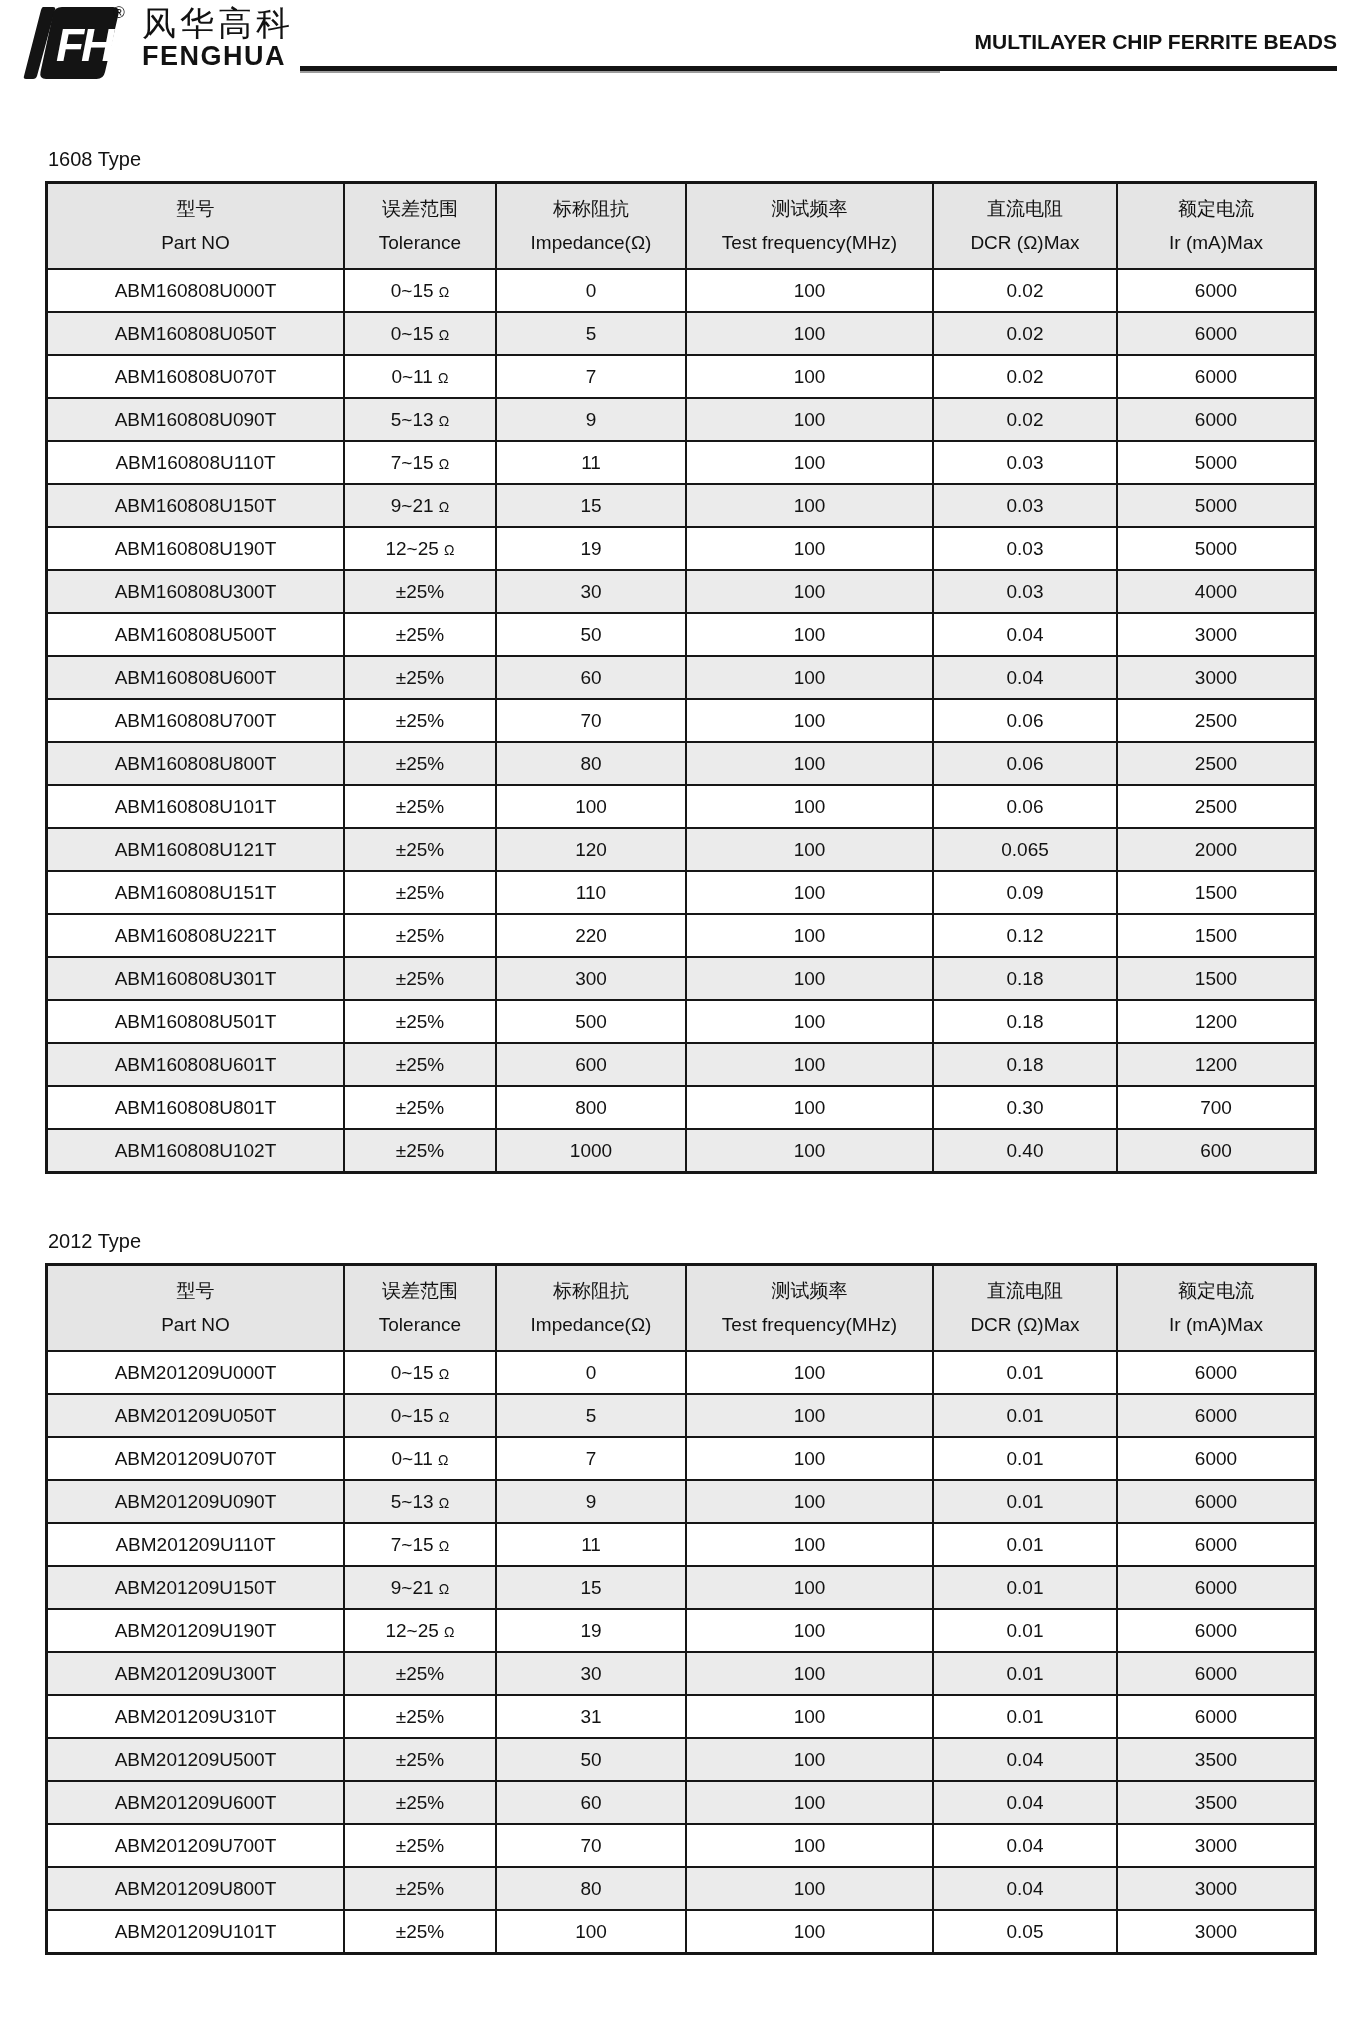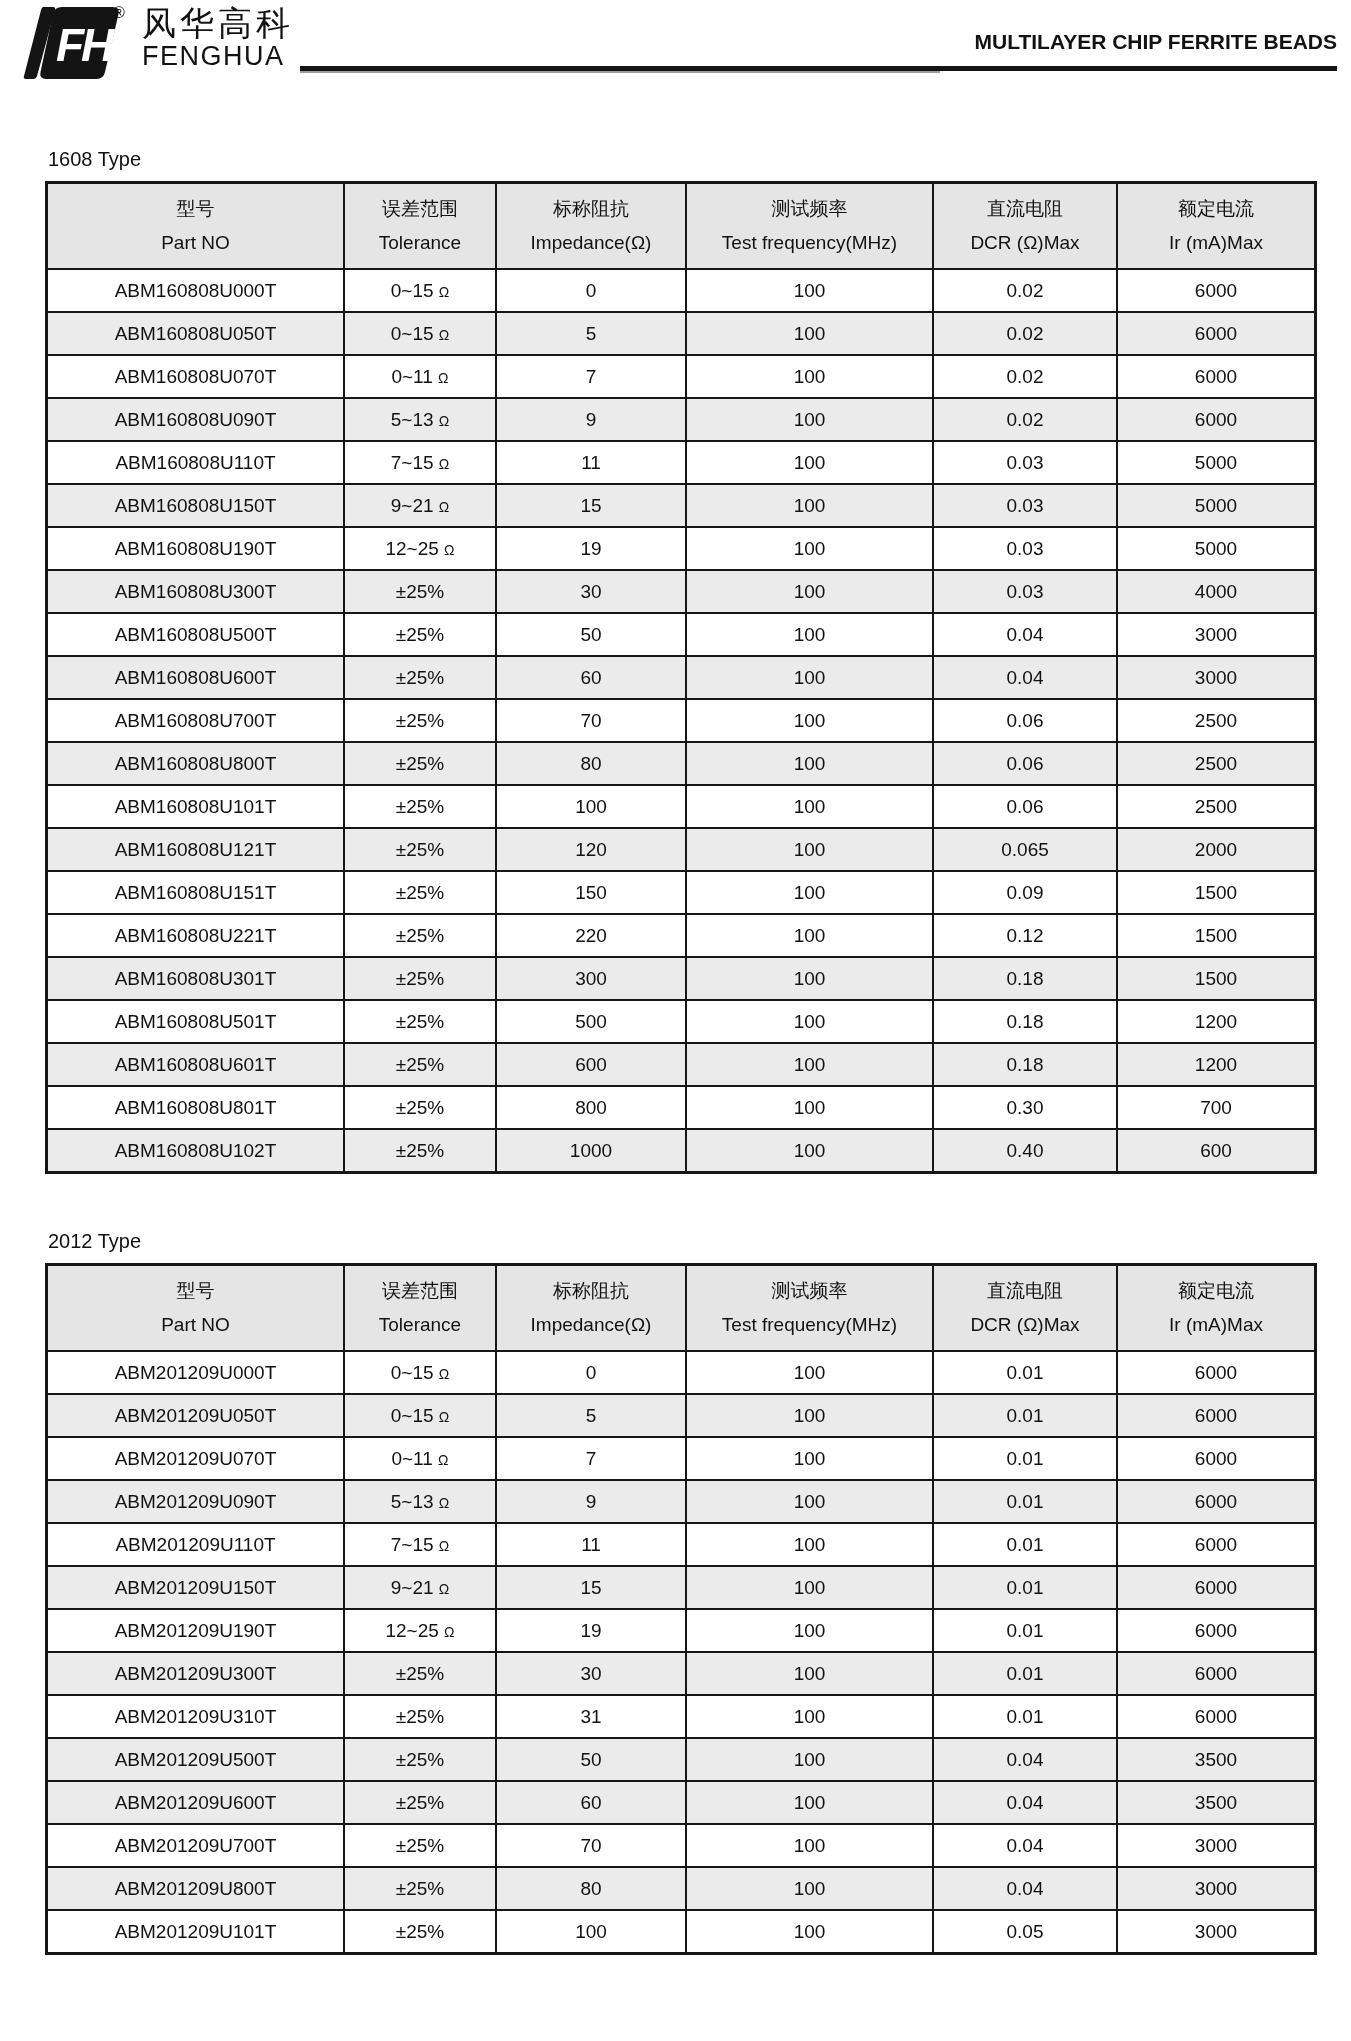--- a/index.html
+++ b/index.html
@@ -9,21 +9,21 @@
     color:#121212;
   }
   .page{position:relative;width:1351px;height:2041px;overflow:hidden;background:#fff;}
 
   
   .page-header{position:relative;height:92px;}
   .logo-mark{position:absolute;left:12px;top:3px;}
   .reg{position:absolute;left:113px;top:4px;font-size:16px;font-weight:normal;}
   .brand-text{position:absolute;left:142px;top:6px;line-height:1;}
   .brand-cn{font-size:34px;font-weight:normal;letter-spacing:4px;}
-  .brand-en{font-size:27px;font-weight:normal;letter-spacing:1.5px;margin-top:3px;}
+  .brand-en{font-size:27px;font-weight:bold;letter-spacing:1.5px;margin-top:3px;}
   .doc-title{position:absolute;right:14px;top:30px;font-size:21px;font-weight:bold;letter-spacing:0px;white-space:nowrap;}
   .header-rule{position:absolute;left:300px;top:66px;width:1037px;height:5px;background:#141414;}
   .header-rule-shadow{position:absolute;left:300px;top:71px;width:640px;height:2px;background:#9c9c9c;}
 
   
   main{margin-left:45px;}
   .type-title{font-size:20px;margin:56px 0 10px 3px;line-height:23px;}
   table.spec-table{
     border-collapse:collapse;
     table-layout:fixed;
@@ -212,21 +212,21 @@
               <td>ABM160808U121T</td>
               <td>±25%</td>
               <td>120</td>
               <td>100</td>
               <td>0.065</td>
               <td>2000</td>
             </tr>
             <tr>
               <td>ABM160808U151T</td>
               <td>±25%</td>
-              <td>150</td>
+              <td>110</td>
               <td>100</td>
               <td>0.09</td>
               <td>1500</td>
             </tr>
             <tr>
               <td>ABM160808U221T</td>
               <td>±25%</td>
               <td>220</td>
               <td>100</td>
               <td>0.12</td>

